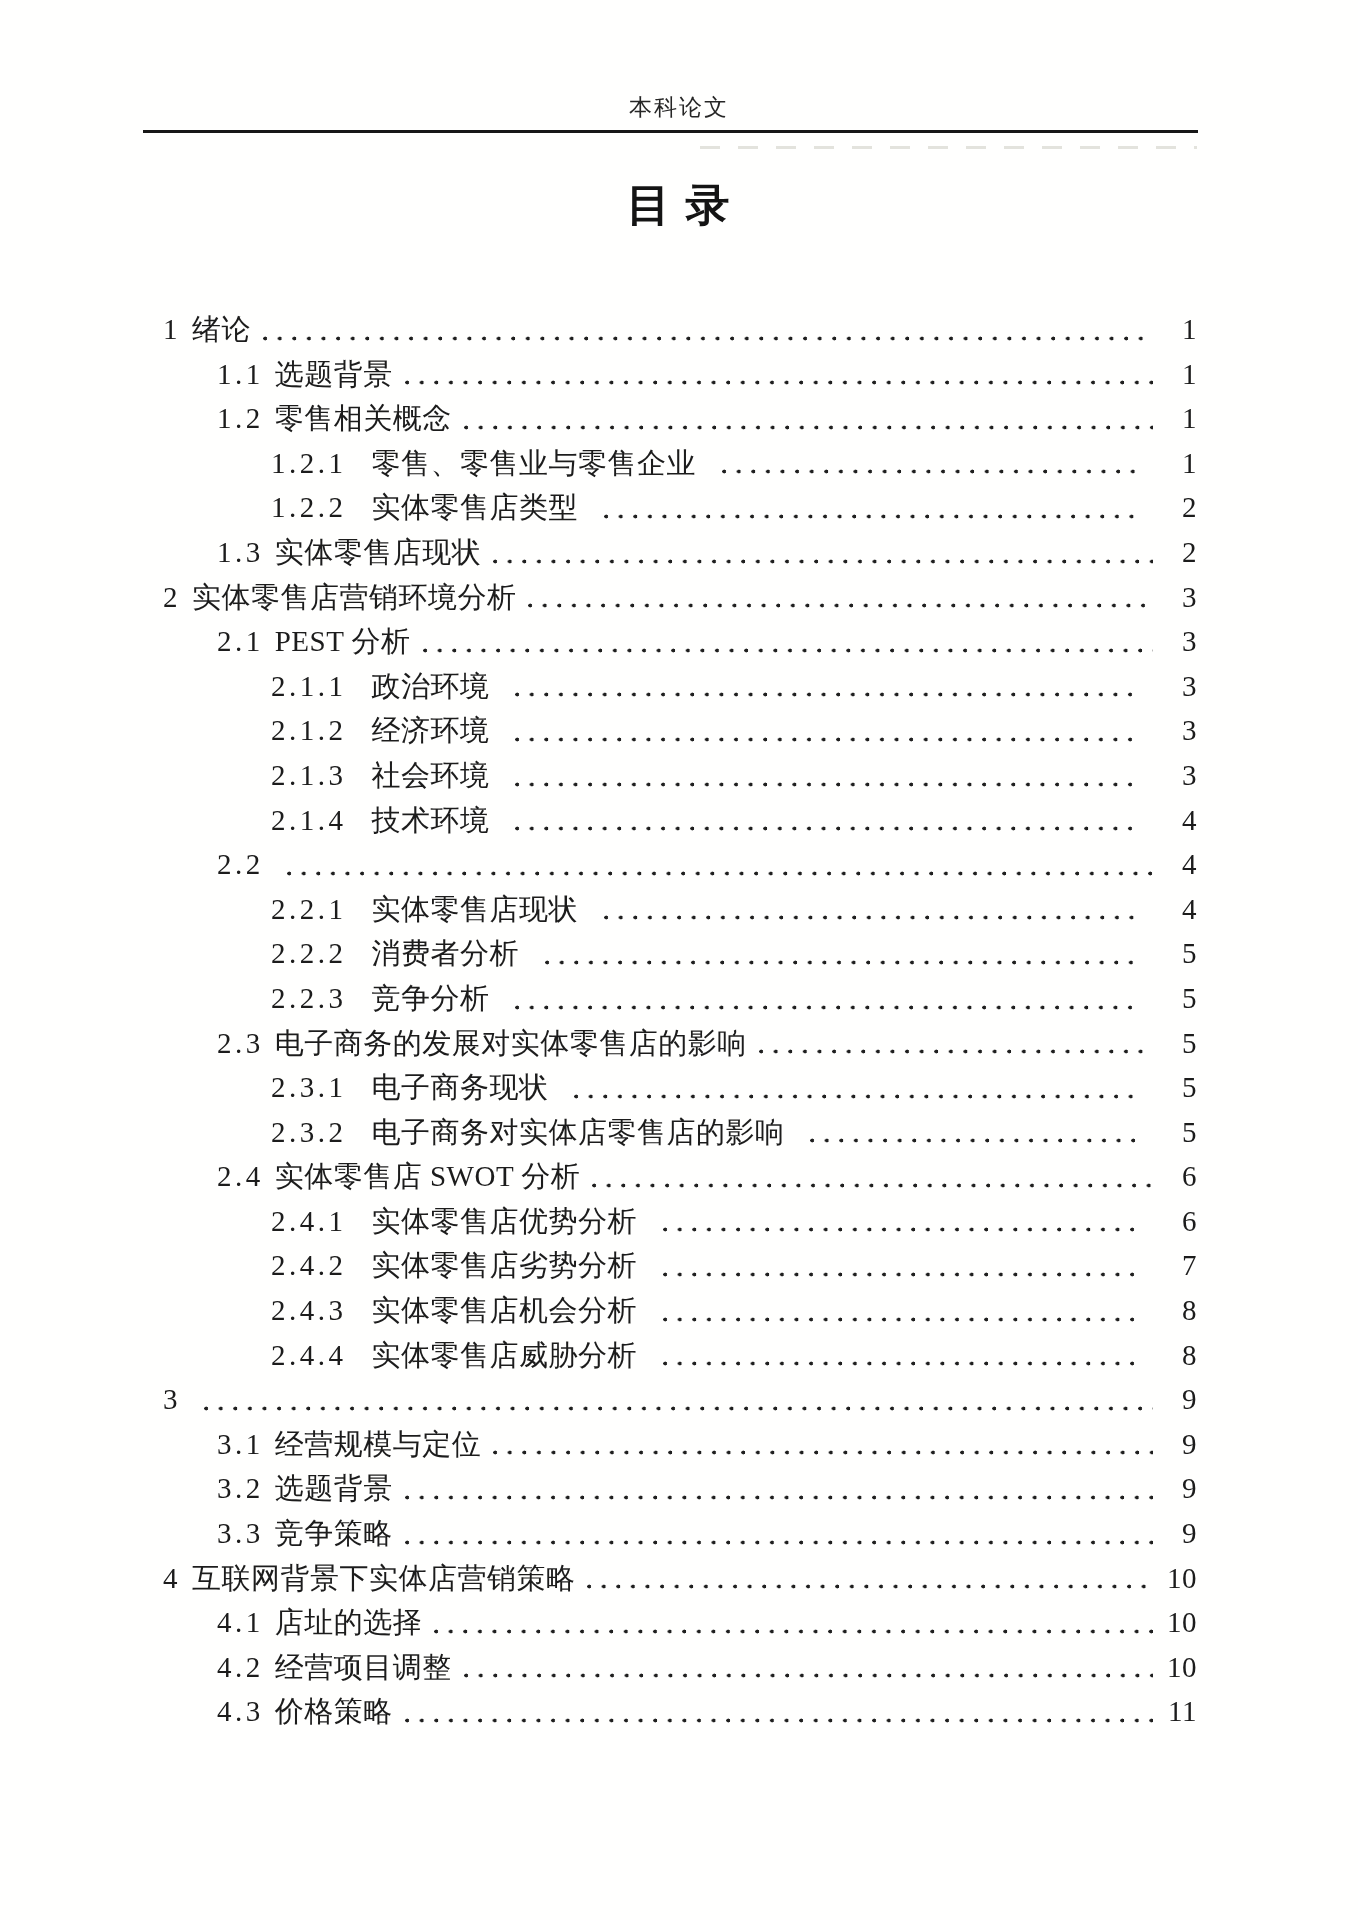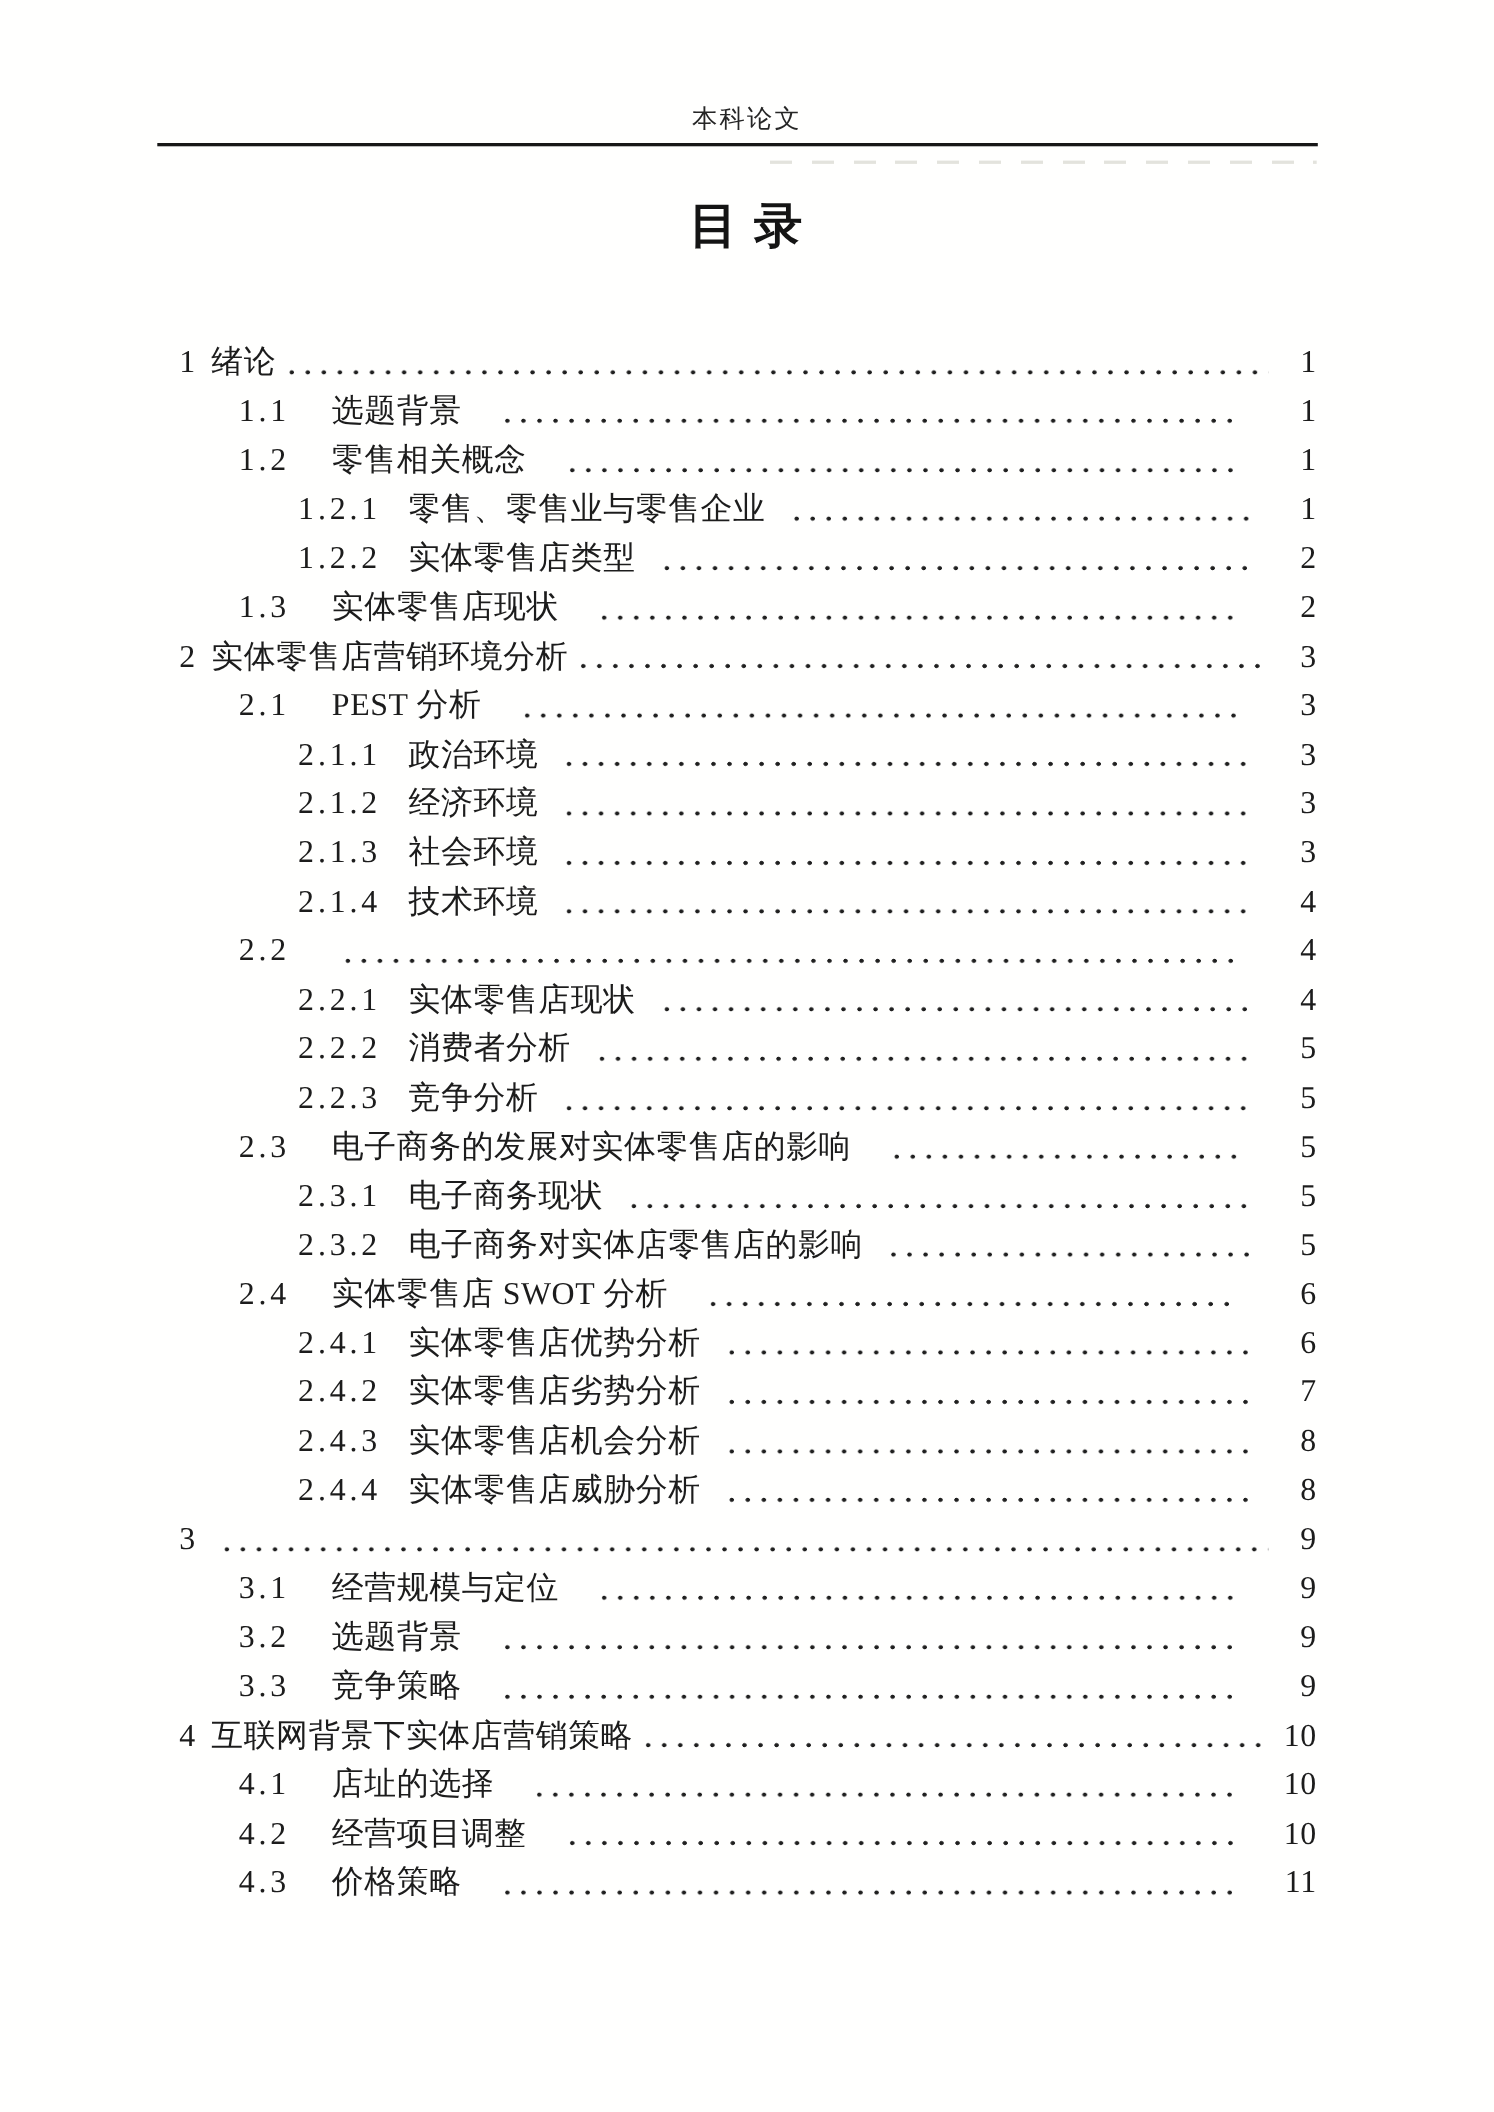--- a/index.html
+++ b/index.html
@@ -58,21 +58,21 @@
   }
   .toc-row {
     display: flex;
     align-items: center;
     height: 44.6px;
     font-size: 29px;
     line-height: 44.6px;
     white-space: nowrap;
   }
   .toc-row.lvl1 { padding-left: 0; }
-  .toc-row.lvl2 { padding-left: 54px; gap: 27px; }
+  .toc-row.lvl2 { padding-left: 54px; }
   .toc-row.lvl3 { padding-left: 108px; gap: 14px; }
   .toc-num {
     letter-spacing: 0.12em;
     margin-right: 11px;
     flex: 0 0 auto;
   }
   .toc-text { flex: 0 0 auto; letter-spacing: 0.5px; text-align: right; }
   .toc-leader {
     flex: 1 1 auto;
     align-self: flex-end;

